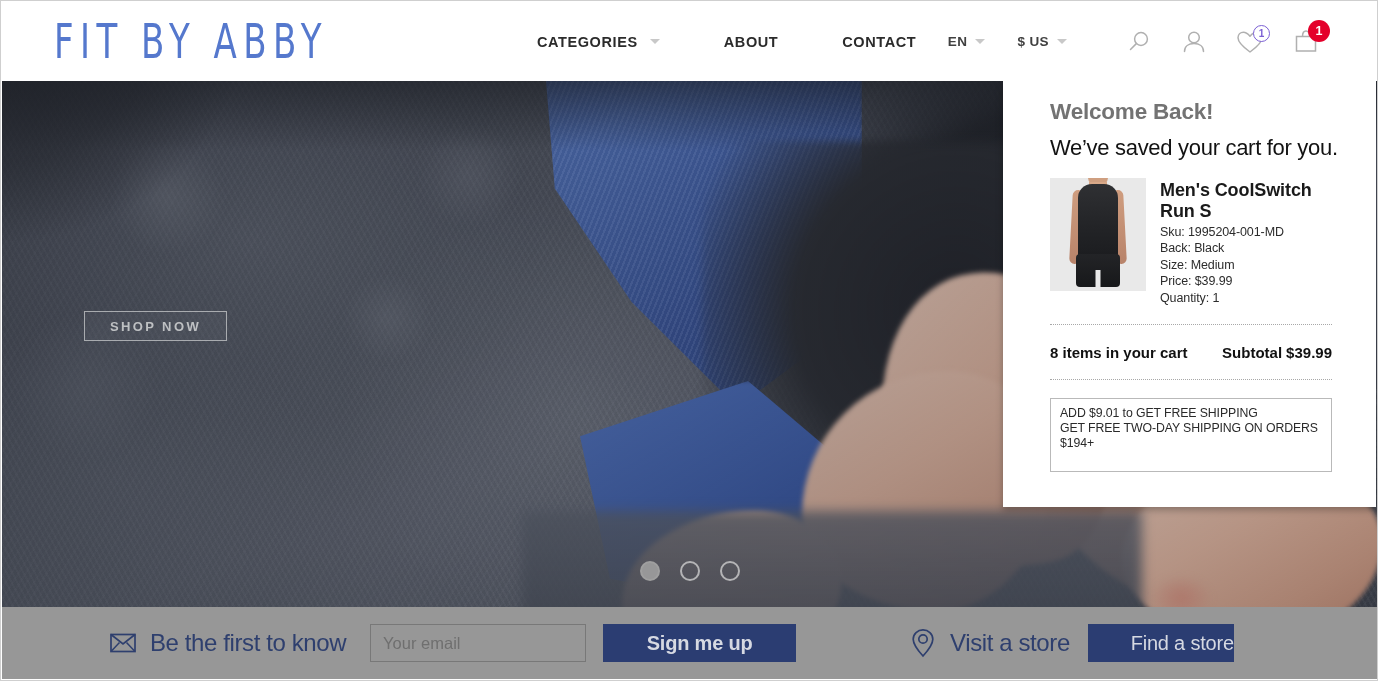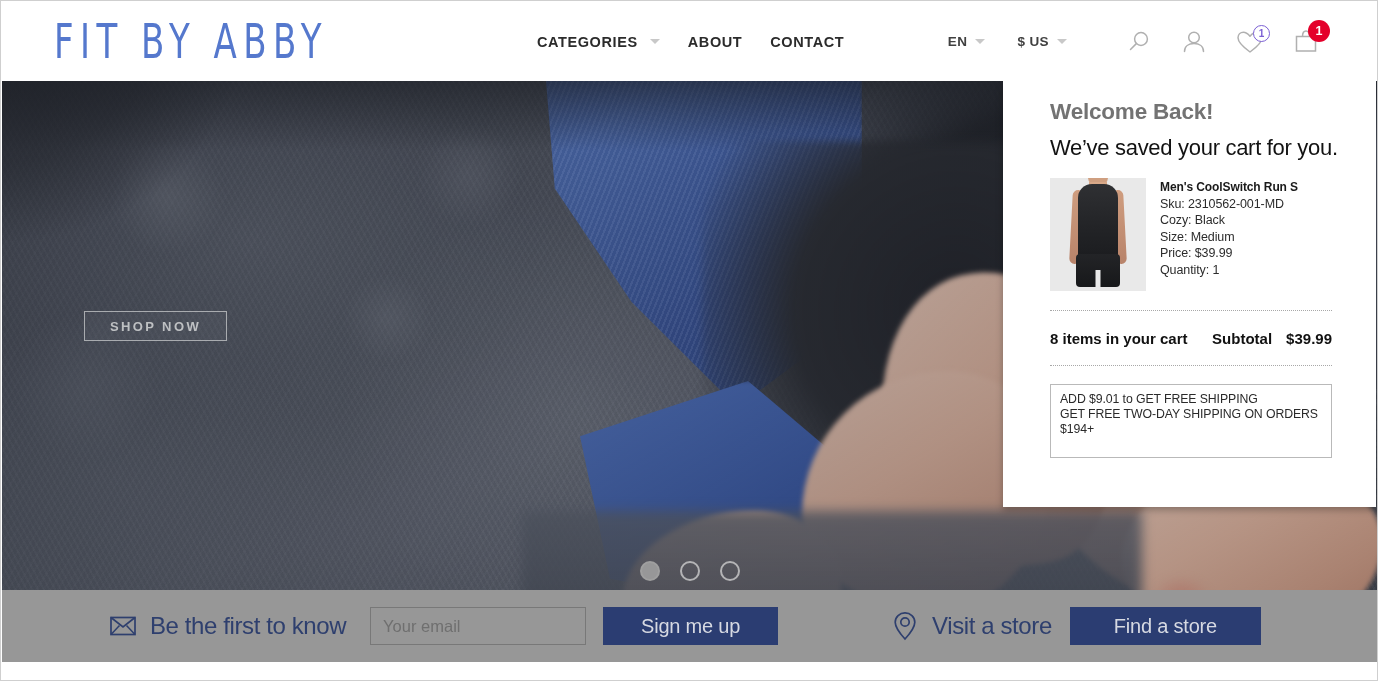--- a/index.html
+++ b/index.html
@@ -34,21 +34,21 @@
     letter-spacing: 7px;
     color: #5578cd;
     transform: scaleY(1.28) scaleX(0.92);
     transform-origin: left center;
     white-space: nowrap;
     user-select: none;
   }
   .mainnav {
     display: flex; align-items: center;
     margin-left: 185px;
-    gap: 28px;
+    gap: 64px;
   }
   .navitem {
     display: flex; align-items: center; gap: 12px;
     font-size: 14.5px; font-weight: bold;
     letter-spacing: 0.6px;
     color: #2b2b2b;
     cursor: pointer;
   }
   .caret {
     width: 0; height: 0;
@@ -295,34 +295,34 @@
     top: 76px; width: 44px; height: 33px;
     background: linear-gradient(180deg, #232427, #17181a);
     border-radius: 4px;
   }
   .tk-gap {
     position: absolute; left: 50%; transform: translateX(-50%);
     top: 92px; width: 5px; height: 21px; background: #e9e9e9;
   }
 
   .cart-info { margin-left: 14px; padding-top: 2px; }
-  .prod-name { font-size: 12px; font-weight: bold; color: #1a1a1a; letter-spacing: -0.1px; }
+  .prod-name { font-size: 18px; font-weight: bold; color: #1a1a1a; letter-spacing: -0.1px; }
   .prod-line { font-size: 12.5px; color: #2c2c2c; margin-top: 2.5px; letter-spacing: -0.1px; }
 
   .dotted {
     border-top: 1.6px dotted #a8a8a8;
     margin-top: 19px;
   }
   .subtotal-row {
     display: flex; align-items: center;
     padding: 19px 0 18px 0;
     font-size: 15px; font-weight: bold; color: #111;
   }
   .st-left { }
-  .st-right { margin-left: auto; display: flex; gap: 14px; }
+  .st-right { margin-left: auto; display: flex; gap: 4px; }
 
   .ship-box {
     margin-top: 18px;
     border: 1px solid #b9b9b9;
     padding: 7px 9px 20px 9px;
     font-size: 12.3px; line-height: 15px; color: #2a2a2a;
     letter-spacing: -0.1px;
   }
   .checkout-btn {
     margin-top: 23px;
@@ -336,21 +336,21 @@
   }
   .tri-right {
     width: 0; height: 0;
     border-top: 6px solid transparent;
     border-bottom: 6px solid transparent;
     border-left: 9px solid #fff;
   }
 
   
   .footer {
-    position: absolute; left: 1px; bottom: 18px;
+    position: absolute; left: 1px; bottom: 1px;
     width: 1375px; height: 72px;
     background: #979797;
     display: flex; align-items: center;
     z-index: 25;
   }
   .f-label {
     display: flex; align-items: center; gap: 14px;
     font-size: 24px; color: #2e3f6e;
     letter-spacing: -0.4px;
   }
@@ -369,23 +369,23 @@
   .email-input::placeholder { color: #6f6f6f; }
   .btn-navy {
     background: #2b3d72;
     color: #d6d9e2;
     border: none;
     font-family: "Liberation Sans", sans-serif;
     font-size: 20px;
     cursor: pointer;
     letter-spacing: -0.2px;
   }
-  .btn-signup { margin-left: 17px; width: 175px; height: 38px; }
+  .btn-signup { margin-left: 17px; width: 193px; height: 38px; font-weight: bold; }
   .f-store { margin-left: 114px; }
-  .btn-findstore { margin-left: 18px; width: 191px; height: 38px; }
+  .btn-findstore { margin-left: 18px; width: 146px; height: 38px; text-align: right; }
 </style>
 </head>
 <body>
 
 <div class="page">
 
   <div class="header">
     <div class="logo">FIT BY ABBY</div>
 
     <nav class="mainnav">
@@ -484,22 +484,22 @@
         <div class="tk-armL"></div>
         <div class="tk-armR"></div>
         <div class="tk-head"></div>
         <div class="tk-neck"></div>
         <div class="tk-body"></div>
         <div class="tk-shorts"></div>
         <div class="tk-gap"></div>
       </div>
       <div class="cart-info">
         <div class="prod-name">Men's CoolSwitch Run S</div>
-        <div class="prod-line">Sku: 2310562-001-MD</div>
-        <div class="prod-line">Cozy: Black</div>
+        <div class="prod-line">Sku: 1995204-001-MD</div>
+        <div class="prod-line">Back: Black</div>
         <div class="prod-line">Size: Medium</div>
         <div class="prod-line">Price: $39.99</div>
         <div class="prod-line">Quantity: 1</div>
       </div>
     </div>
 
     <div class="dotted"></div>
 
     <div class="subtotal-row">
       <span class="st-left">8 items in your cart</span>

